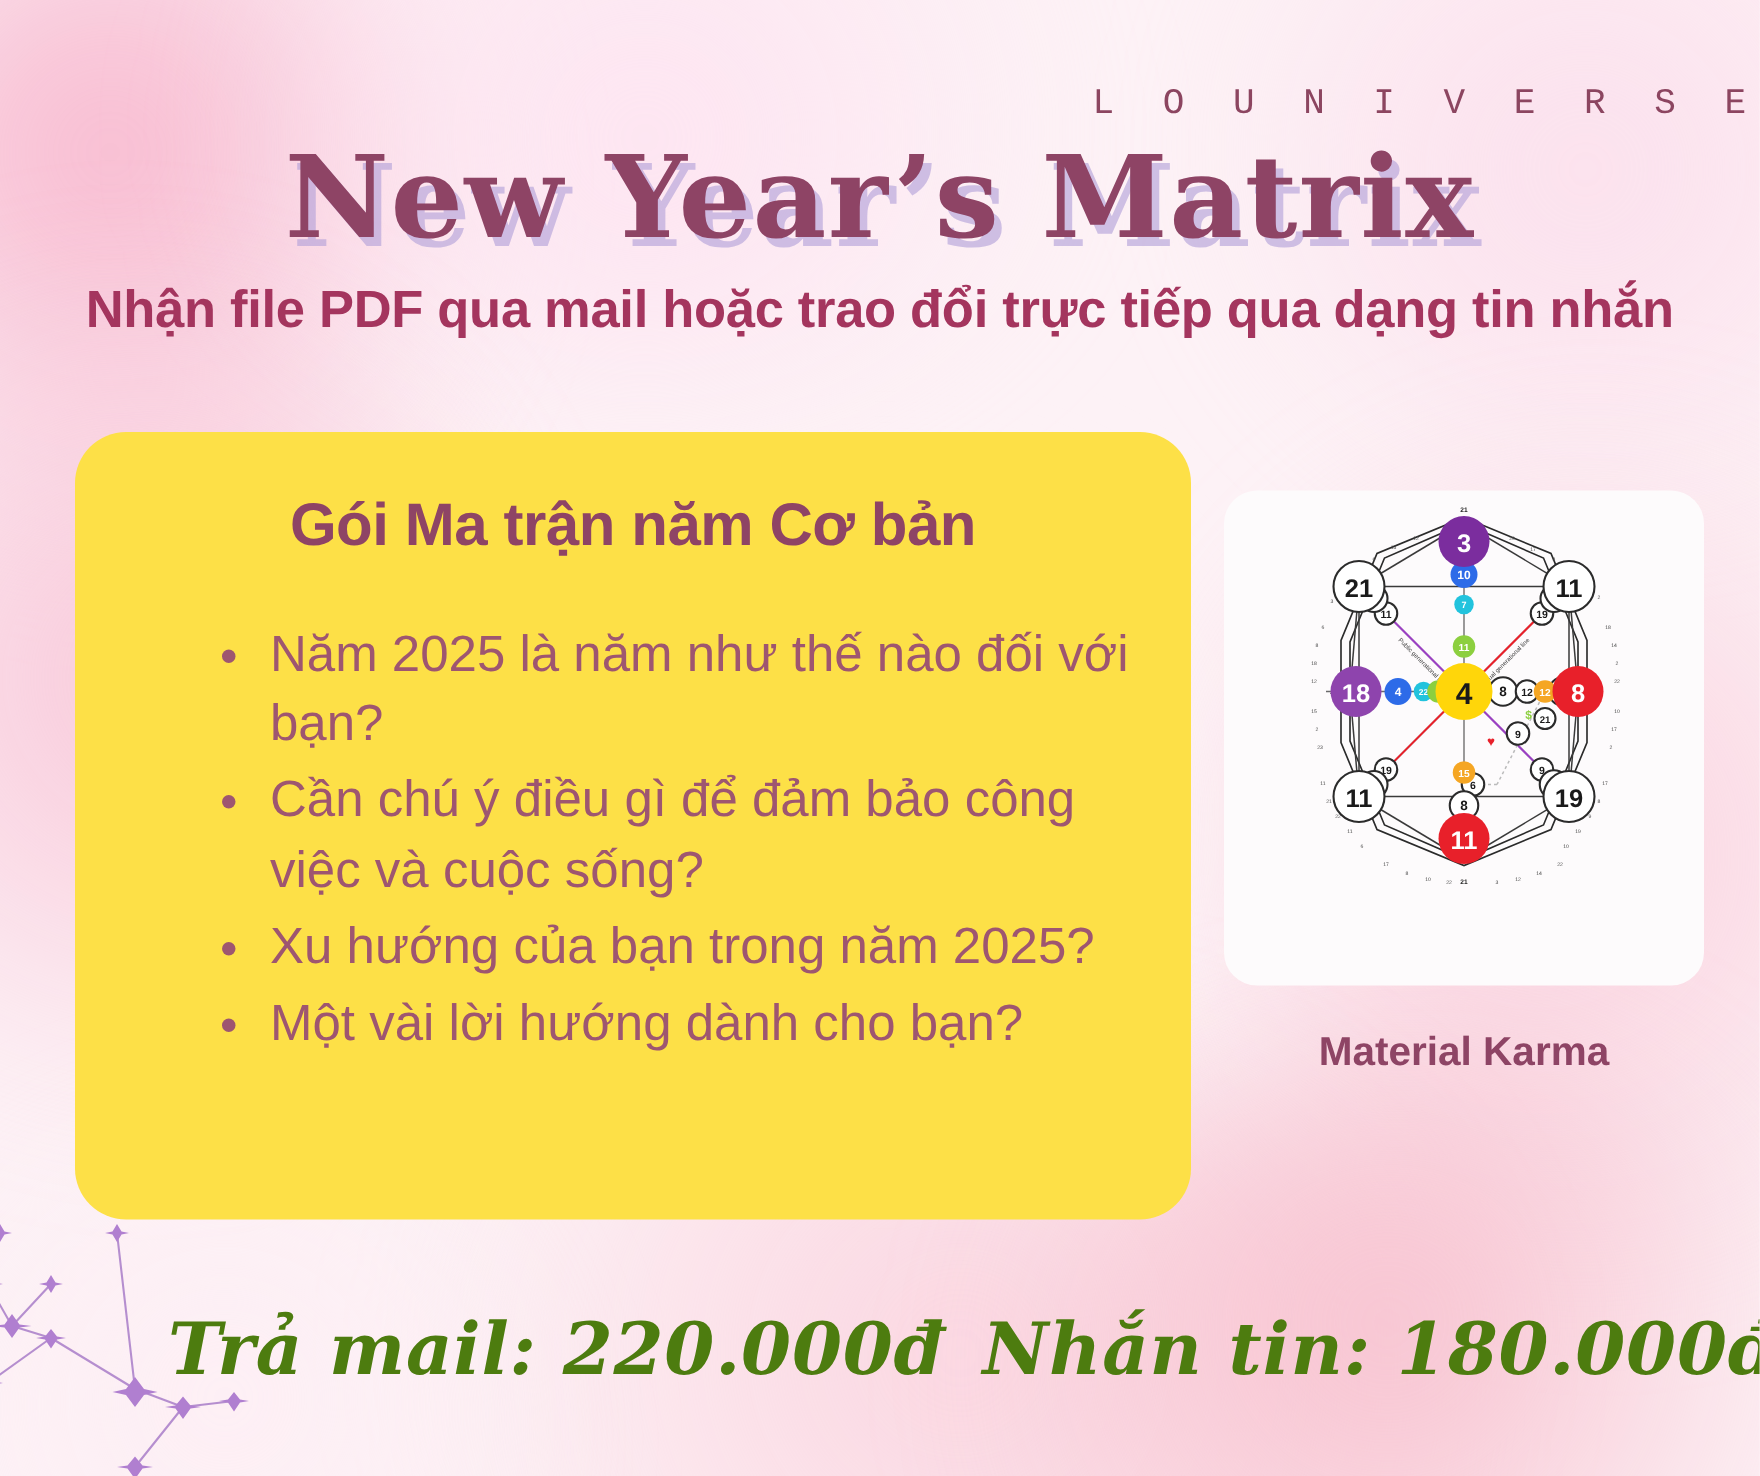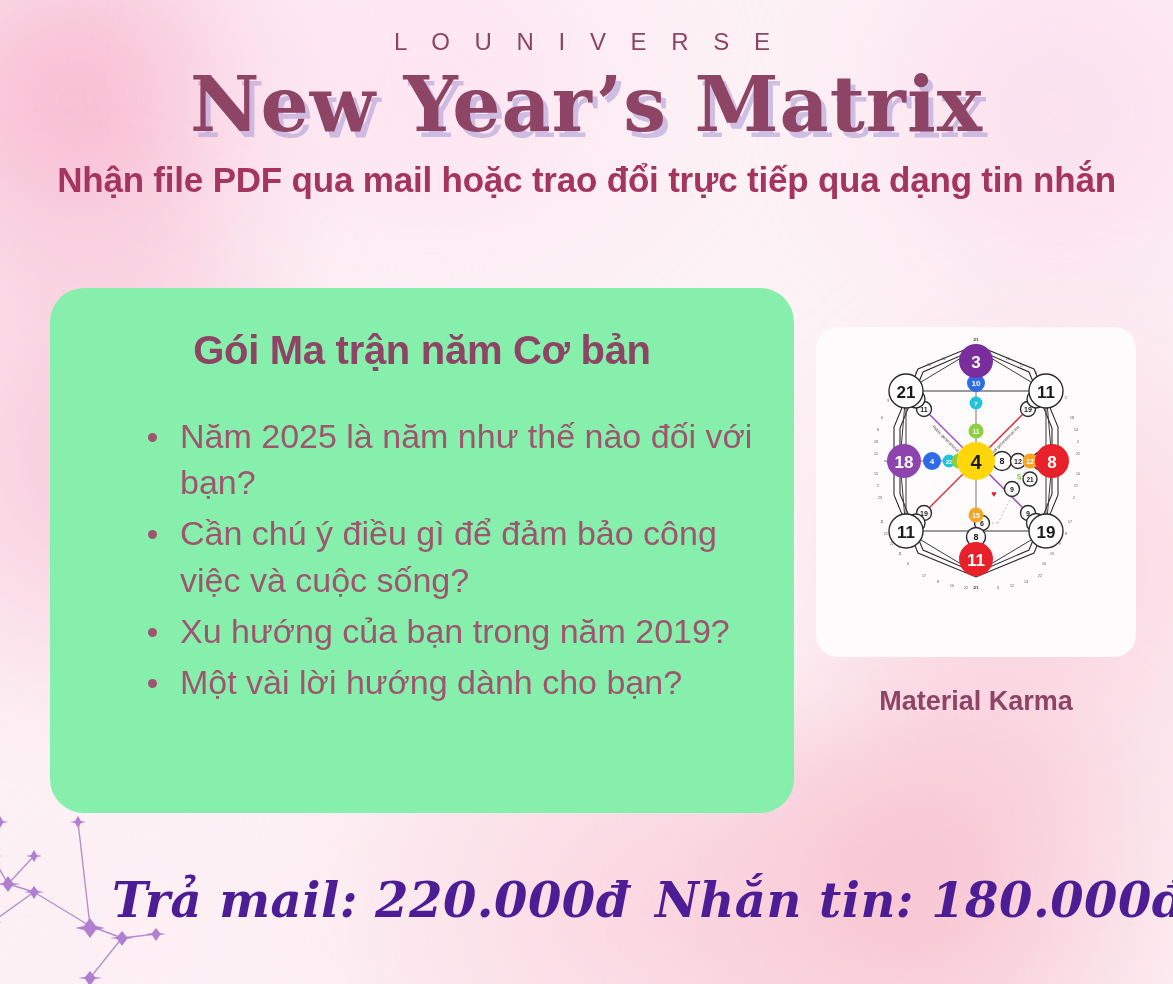--- a/index.html
+++ b/index.html
@@ -22,26 +22,27 @@
   .w4 { left: -180px;  top: 200px;  width: 520px;  height: 560px;  background: radial-gradient(circle at 55% 45%, rgba(247,186,208,.80), rgba(255,255,255,0) 72%); }
   .w5 { right: -190px; top: 300px;  width: 560px;  height: 540px;  background: radial-gradient(circle at 40% 50%, rgba(249,198,214,.78), rgba(255,255,255,0) 73%); }
   .w6 { left: 250px;   bottom: -230px; width: 780px; height: 520px; background: radial-gradient(circle at 50% 40%, rgba(250,208,220,.85), rgba(255,255,255,0) 72%); }
   .w7 { right: -60px;  bottom: -180px; width: 560px; height: 470px; background: radial-gradient(circle at 45% 40%, rgba(246,182,198,.82), rgba(255,255,255,0) 73%); }
   .w8 { left: -60px;   bottom: -200px; width: 420px; height: 420px; background: radial-gradient(circle at 50% 40%, rgba(253,238,244,.95), rgba(255,255,255,0) 75%); }
   .w9 { left: 330px;   top: 330px;  width: 520px;  height: 420px;  background: radial-gradient(circle at 50% 50%, rgba(255,252,253,.92), rgba(255,255,255,0) 72%); }
 
   
   #header { position: absolute; top: 0; left: 0; width: 1173px; z-index: 5; text-align: center; }
   #brand {
-    margin-top: 28px;
+    margin-top: 56px;
     font-size: 24px;
     letter-spacing: 9px;
     font-weight: 400;
     color: #8c4560;
-    font-family: Liberation Sans, sans-serif;
+    font-family: Liberation Mono, monospace;
+    text-align: right;
   }
   #maintitle {
     margin-top: 10px;
     font-family: "DejaVu Serif", serif;
     font-size: 76px;
     font-weight: 700;
     color: #8e4465;
     letter-spacing: 1px;
     line-height: 1.02;
     text-shadow: 5px 6px 0 rgba(178,160,216,.62);
@@ -52,21 +53,21 @@
     font-weight: 700;
     color: #a4355e;
     letter-spacing: -.2px;
   }
 
   
   #card {
     position: absolute;
     left: 50px; top: 288px;
     width: 744px; height: 525px;
-    background: #86efac;
+    background: #fde047;
     border-radius: 34px;
     z-index: 6;
     padding: 34px 40px 0 40px;
   }
   #card-title {
     text-align: center;
     font-size: 40px;
     font-weight: 700;
     color: #8e4465;
     letter-spacing: -.3px;
@@ -115,21 +116,21 @@
   }
 
   
   .price {
     position: absolute;
     z-index: 7;
     font-family: "DejaVu Serif", serif;
     font-style: italic;
     font-weight: 700;
     font-size: 48px;
-    color: #4c1d95;
+    color: #4d7c0f;
     letter-spacing: .5px;
     white-space: nowrap;
   }
   #price-mail { left: 112px; top: 872px; }
   #price-msg  { left: 655px; top: 872px; }
 
   
   #constellation { position: absolute; left: -14px; top: 796px; width: 260px; height: 190px; z-index: 4; }
 </style>
 </head>
@@ -172,21 +173,21 @@
   <div id="brand">L O U N I V E R S E</div>
   <div id="maintitle">New Year’s Matrix</div>
   <div id="subtitle">Nhận file PDF qua mail  hoặc trao đổi trực tiếp qua dạng tin nhắn</div>
 </div>
 
 <div id="card">
   <div id="card-title">Gói Ma trận năm Cơ bản</div>
   <ul id="bullets">
     <li>Năm 2025 là năm như thế nào đối với bạn?</li>
     <li>Cần chú ý điều gì để đảm bảo công việc và cuộc sống?</li>
-    <li>Xu hướng của bạn trong năm 2019?</li>
+    <li>Xu hướng của bạn trong năm 2025?</li>
     <li>Một vài lời hướng dành cho bạn?</li>
   </ul>
 </div>
 
 <div id="matrix-panel">
   <svg id="matrix-svg" viewBox="0 0 320 330">
     <defs>
       <style>
         .ln   { stroke:#3a3a3a; stroke-width:1; fill:none; }
         .lnl  { stroke:#6a6a6a; stroke-width:.9; fill:none; }

